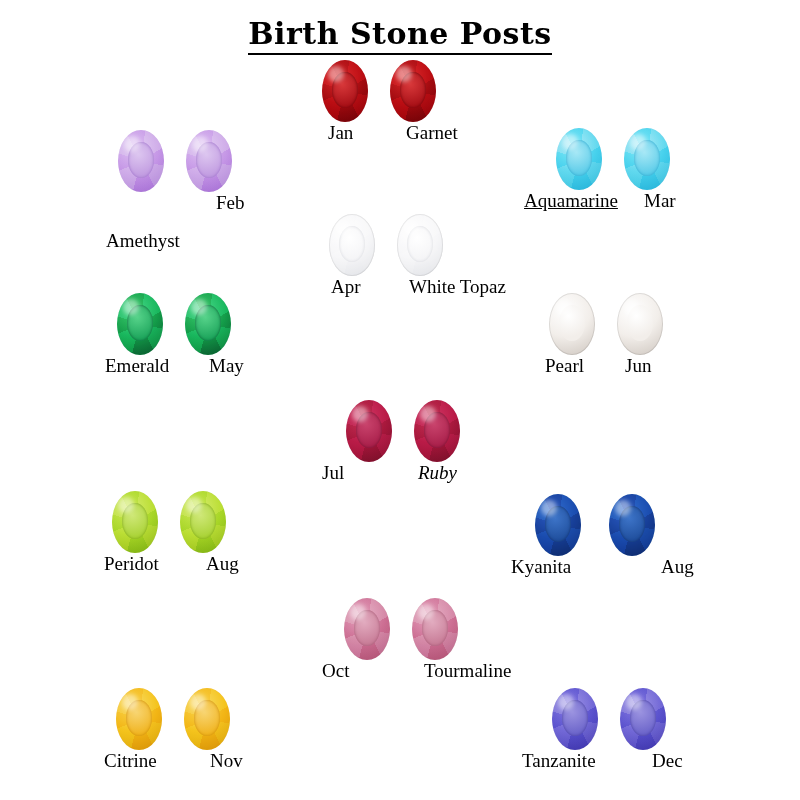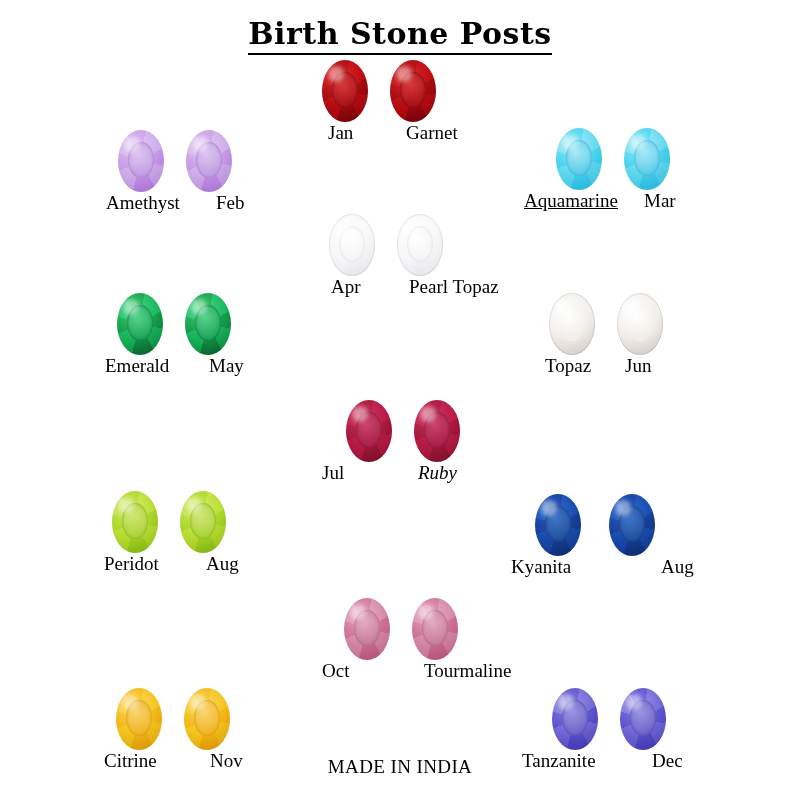--- a/index.html
+++ b/index.html
@@ -126,21 +126,21 @@
             <div class="tbl" style="background: radial-gradient(circle at 40% 34%, rgb(221, 198, 240) 0%, rgb(192, 154, 224) 80%); box-shadow: rgb(154, 110, 200) 0px 0px 3px inset;"></div>
             <div class="glint"></div>
           </div>
           <div class="gem" style="left: 68px; top: 0px; background: radial-gradient(circle at 34% 28%, rgb(221, 198, 240) 0%, rgb(192, 154, 224) 48%, rgb(154, 110, 200) 100%);">
             <div class="facets" style="background: conic-gradient(from 8deg, rgba(221, 198, 240, 0.333) 0deg, rgba(221, 198, 240, 0.333) 14%, rgba(154, 110, 200, 0.333) 14%, rgba(154, 110, 200, 0.333) 26%, rgba(221, 198, 240, 0.267) 26%, rgba(221, 198, 240, 0.267) 40%, rgba(154, 110, 200, 0.333) 40%, rgba(154, 110, 200, 0.333) 52%, rgba(221, 198, 240, 0.333) 52%, rgba(221, 198, 240, 0.333) 66%, rgba(154, 110, 200, 0.333) 66%, rgba(154, 110, 200, 0.333) 78%, rgba(221, 198, 240, 0.267) 78%, rgba(221, 198, 240, 0.267) 90%, rgba(154, 110, 200, 0.333) 90%, rgba(154, 110, 200, 0.333) 100%); mix-blend-mode: overlay;"></div>
             <div class="tbl" style="background: radial-gradient(circle at 40% 34%, rgb(221, 198, 240) 0%, rgb(192, 154, 224) 80%); box-shadow: rgb(154, 110, 200) 0px 0px 3px inset;"></div>
             <div class="glint"></div>
           </div>
         </div>
         <div class="label-row">
-          <div class="lbl" style="left: -12px;">Amethyst</div>
+          <div class="lbl" style="left: -12px; margin-top: 38px;">Amethyst</div>
           <div class="lbl" style="left: 98px;">Feb</div>
         </div>
       </div>
       <div class="group" style="left: 556px; top: 128px;">
         <div class="stones">
           <div class="gem" style="left: 0px; top: 0px; background: radial-gradient(circle at 34% 28%, rgb(167, 232, 246) 0%, rgb(89, 203, 232) 48%, rgb(42, 166, 204) 100%);">
             <div class="facets" style="background: conic-gradient(from 8deg, rgba(167, 232, 246, 0.333) 0deg, rgba(167, 232, 246, 0.333) 14%, rgba(42, 166, 204, 0.333) 14%, rgba(42, 166, 204, 0.333) 26%, rgba(167, 232, 246, 0.267) 26%, rgba(167, 232, 246, 0.267) 40%, rgba(42, 166, 204, 0.333) 40%, rgba(42, 166, 204, 0.333) 52%, rgba(167, 232, 246, 0.333) 52%, rgba(167, 232, 246, 0.333) 66%, rgba(42, 166, 204, 0.333) 66%, rgba(42, 166, 204, 0.333) 78%, rgba(167, 232, 246, 0.267) 78%, rgba(167, 232, 246, 0.267) 90%, rgba(42, 166, 204, 0.333) 90%, rgba(42, 166, 204, 0.333) 100%); mix-blend-mode: overlay;"></div>
             <div class="tbl" style="background: radial-gradient(circle at 40% 34%, rgb(167, 232, 246) 0%, rgb(89, 203, 232) 80%); box-shadow: rgb(42, 166, 204) 0px 0px 3px inset;"></div>
             <div class="glint"></div>
           </div>
@@ -163,21 +163,21 @@
             <div class="glint"></div>
           </div>
           <div class="gem" style="left: 68px; top: 0px; background: radial-gradient(circle at 34% 28%, rgb(255, 255, 255) 0%, rgb(244, 244, 246) 48%, rgb(214, 216, 221) 100%); box-shadow: rgba(0, 0, 0, 0.1) 0px 0px 0px 1px inset;">
             <div class="facets" style="background: conic-gradient(from 8deg, rgba(255, 255, 255, 0.333) 0deg, rgba(255, 255, 255, 0.333) 14%, rgba(214, 216, 221, 0.333) 14%, rgba(214, 216, 221, 0.333) 26%, rgba(255, 255, 255, 0.267) 26%, rgba(255, 255, 255, 0.267) 40%, rgba(214, 216, 221, 0.333) 40%, rgba(214, 216, 221, 0.333) 52%, rgba(255, 255, 255, 0.333) 52%, rgba(255, 255, 255, 0.333) 66%, rgba(214, 216, 221, 0.333) 66%, rgba(214, 216, 221, 0.333) 78%, rgba(255, 255, 255, 0.267) 78%, rgba(255, 255, 255, 0.267) 90%, rgba(214, 216, 221, 0.333) 90%, rgba(214, 216, 221, 0.333) 100%); mix-blend-mode: overlay;"></div>
             <div class="tbl" style="background: radial-gradient(circle at 40% 34%, rgb(255, 255, 255) 0%, rgb(244, 244, 246) 80%); box-shadow: rgb(214, 216, 221) 0px 0px 3px inset;"></div>
             <div class="glint"></div>
           </div>
         </div>
         <div class="label-row">
           <div class="lbl" style="left: 2px;">Apr</div>
-          <div class="lbl" style="left: 80px;">Pearl Topaz</div>
+          <div class="lbl" style="left: 80px;">White Topaz</div>
         </div>
       </div>
       <div class="group" style="left: 117px; top: 293px;">
         <div class="stones">
           <div class="gem" style="left: 0px; top: 0px; background: radial-gradient(circle at 34% 28%, rgb(86, 211, 138) 0%, rgb(27, 163, 90) 48%, rgb(10, 92, 51) 100%);">
             <div class="facets" style="background: conic-gradient(from 8deg, rgba(86, 211, 138, 0.333) 0deg, rgba(86, 211, 138, 0.333) 14%, rgba(10, 92, 51, 0.333) 14%, rgba(10, 92, 51, 0.333) 26%, rgba(86, 211, 138, 0.267) 26%, rgba(86, 211, 138, 0.267) 40%, rgba(10, 92, 51, 0.333) 40%, rgba(10, 92, 51, 0.333) 52%, rgba(86, 211, 138, 0.333) 52%, rgba(86, 211, 138, 0.333) 66%, rgba(10, 92, 51, 0.333) 66%, rgba(10, 92, 51, 0.333) 78%, rgba(86, 211, 138, 0.267) 78%, rgba(86, 211, 138, 0.267) 90%, rgba(10, 92, 51, 0.333) 90%, rgba(10, 92, 51, 0.333) 100%); mix-blend-mode: overlay;"></div>
             <div class="tbl" style="background: radial-gradient(circle at 40% 34%, rgb(86, 211, 138) 0%, rgb(27, 163, 90) 80%); box-shadow: rgb(10, 92, 51) 0px 0px 3px inset;"></div>
             <div class="glint"></div>
           </div>
           <div class="gem" style="left: 68px; top: 0px; background: radial-gradient(circle at 34% 28%, rgb(86, 211, 138) 0%, rgb(27, 163, 90) 48%, rgb(10, 92, 51) 100%);">
@@ -198,21 +198,21 @@
             <div class="tbl" style="background: radial-gradient(circle at 36% 30%, rgb(255, 255, 255) 0%, rgb(242, 238, 234) 70%);"></div>
             <div class="glint"></div>
           </div>
           <div class="gem" style="left: 68px; top: 0px; background: radial-gradient(circle at 34% 28%, rgb(255, 255, 255) 0%, rgb(242, 238, 234) 48%, rgb(204, 196, 189) 100%); box-shadow: rgba(0, 0, 0, 0.1) 0px 0px 0px 1px inset;">
             <div class="facets"></div>
             <div class="tbl" style="background: radial-gradient(circle at 36% 30%, rgb(255, 255, 255) 0%, rgb(242, 238, 234) 70%);"></div>
             <div class="glint"></div>
           </div>
         </div>
         <div class="label-row">
-          <div class="lbl" style="left: -4px;">Topaz</div>
+          <div class="lbl" style="left: -4px;">Pearl</div>
           <div class="lbl" style="left: 76px;">Jun</div>
         </div>
       </div>
       <div class="group" style="left: 346px; top: 400px;">
         <div class="stones">
           <div class="gem" style="left: 0px; top: 0px; background: radial-gradient(circle at 34% 28%, rgb(201, 67, 108) 0%, rgb(168, 31, 74) 48%, rgb(116, 18, 47) 100%);">
             <div class="facets" style="background: conic-gradient(from 8deg, rgba(201, 67, 108, 0.333) 0deg, rgba(201, 67, 108, 0.333) 14%, rgba(116, 18, 47, 0.333) 14%, rgba(116, 18, 47, 0.333) 26%, rgba(201, 67, 108, 0.267) 26%, rgba(201, 67, 108, 0.267) 40%, rgba(116, 18, 47, 0.333) 40%, rgba(116, 18, 47, 0.333) 52%, rgba(201, 67, 108, 0.333) 52%, rgba(201, 67, 108, 0.333) 66%, rgba(116, 18, 47, 0.333) 66%, rgba(116, 18, 47, 0.333) 78%, rgba(201, 67, 108, 0.267) 78%, rgba(201, 67, 108, 0.267) 90%, rgba(116, 18, 47, 0.333) 90%, rgba(116, 18, 47, 0.333) 100%); mix-blend-mode: overlay;"></div>
             <div class="tbl" style="background: radial-gradient(circle at 40% 34%, rgb(201, 67, 108) 0%, rgb(168, 31, 74) 80%); box-shadow: rgb(116, 18, 47) 0px 0px 3px inset;"></div>
             <div class="glint"></div>
           </div>
@@ -312,15 +312,14 @@
             <div class="glint"></div>
           </div>
         </div>
         <div class="label-row">
           <div class="lbl" style="left: -30px;">Tanzanite</div>
           <div class="lbl" style="left: 100px;">Dec</div>
         </div>
       </div>
     </div>
 
-  <div class="footer">MADE IN INDIA</div>
 
 </div>
 
 </body></html>

